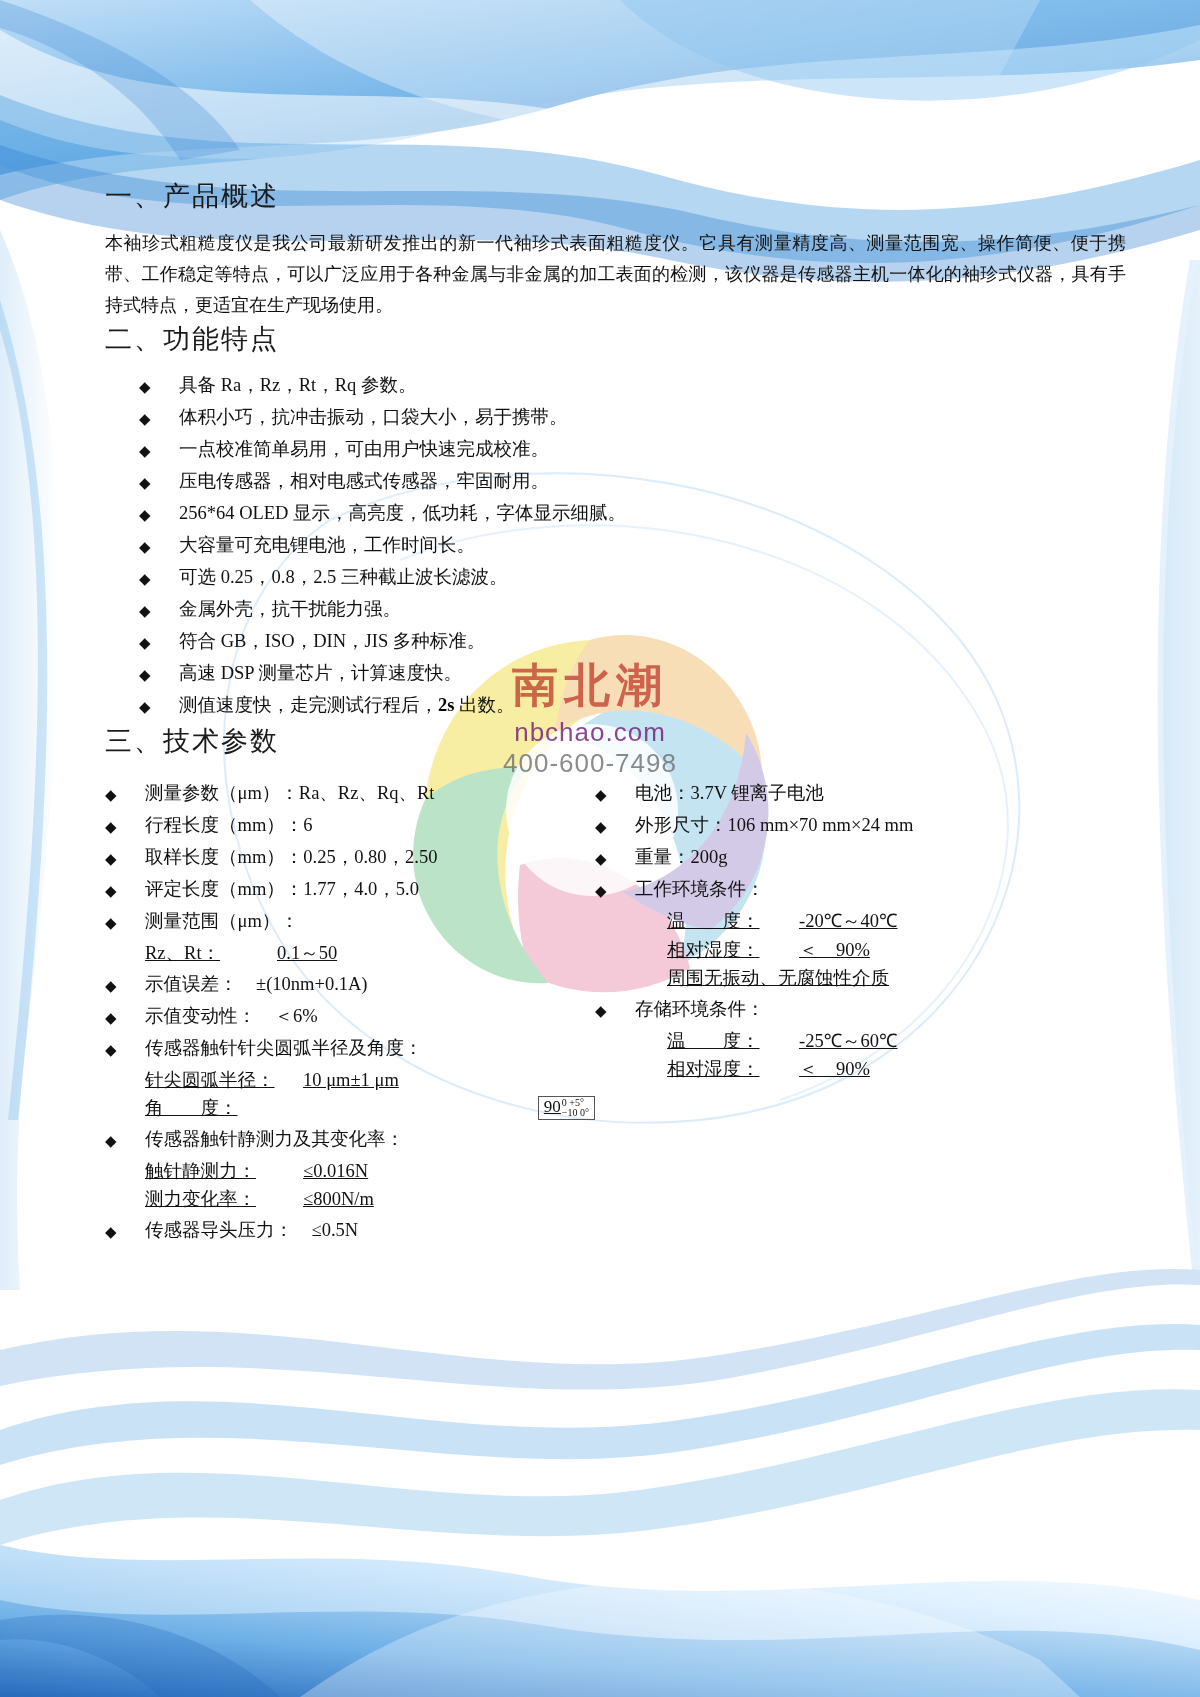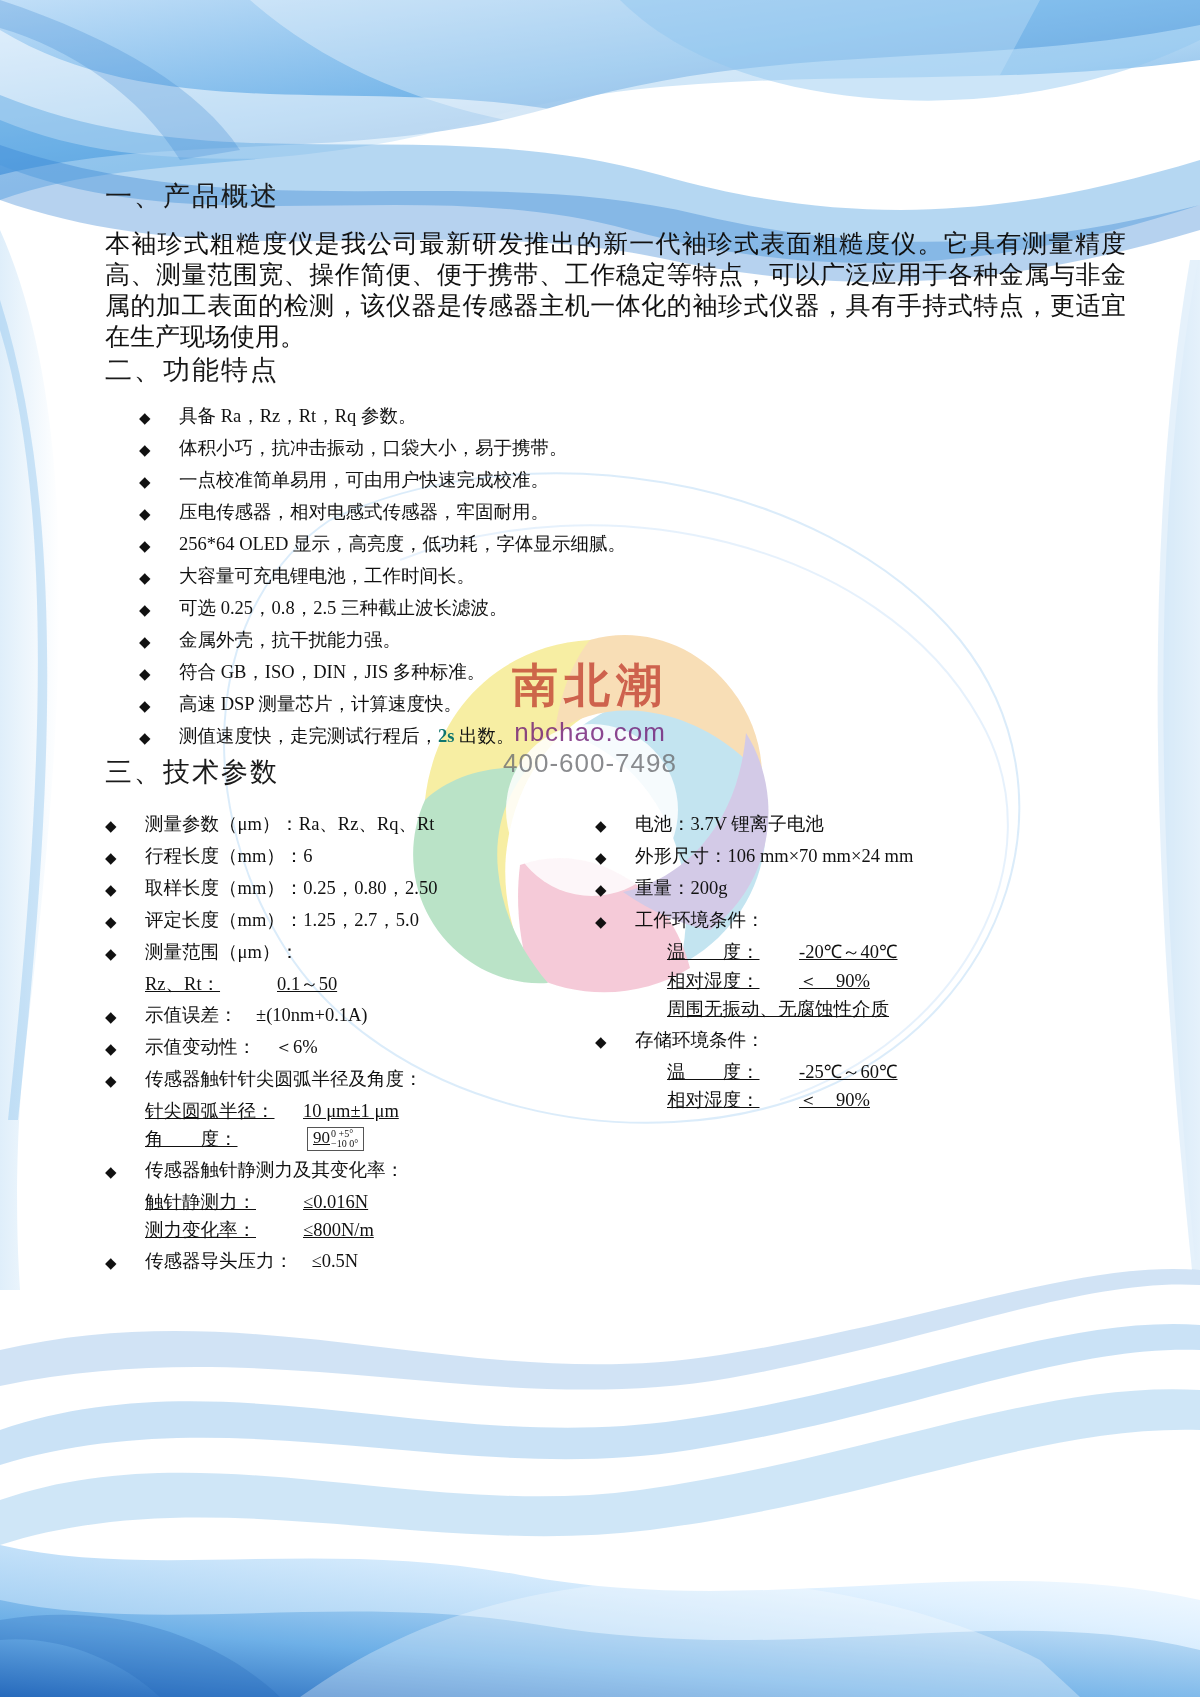--- a/index.html
+++ b/index.html
@@ -81,21 +81,21 @@
     font-size: 27px;
     font-weight: normal;
     color: #1a1a1a;
     margin: 0 0 14px 0;
     letter-spacing: 2px;
   }
   .section-gap { margin-top: 52px; }
 
   p.para {
     font-family: Liberation Serif, serif;
-    font-size: 25px;
+    font-size: 18px;
     line-height: 31px;
     color: #111;
     margin: 0;
     text-align: justify;
     text-justify: inter-ideograph;
   }
 
   ul.bullets {
     list-style: none;
     margin: 6px 0 0 0;
@@ -110,21 +110,21 @@
     margin-bottom: 3.5px;
   }
   ul.bullets li .dia {
     position: absolute;
     left: 0;
     top: 2px;
     font-size: 15px;
     color: #111;
   }
   .hl {
-    color: #0f766e;
+    color: #000000;
     font-weight: bold;
   }
 
   
   .cols {
     display: flex;
     gap: 0px;
     margin-top: 6px;
   }
   .col-left { width: 490px; flex: 0 0 490px; }
@@ -272,38 +272,38 @@
 
   <h2 class="section section-gap">三、技术参数</h2>
 
   <div class="cols">
 
     <div class="col-left">
       <ul class="bullets" style="padding-left:0;">
         <li><span class="dia">◆</span><span>测量参数（μm）：Ra、Rz、Rq、Rt</span></li>
         <li><span class="dia">◆</span><span>行程长度（mm）：6</span></li>
         <li><span class="dia">◆</span><span>取样长度（mm）：0.25，0.80，2.50</span></li>
-        <li><span class="dia">◆</span><span>评定长度（mm）：1.25，2.7，5.0</span></li>
+        <li><span class="dia">◆</span><span>评定长度（mm）：1.77，4.0，5.0</span></li>
         <li><span class="dia">◆</span><span>测量范围（μm）：</span></li>
       </ul>
       <div class="sub kv">
         <span class="k">Rz、Rt：</span>
         <span class="v">0.1～50</span>
       </div>
 
       <ul class="bullets" style="padding-left:0;margin-top:2px;">
         <li><span class="dia">◆</span><span>示值误差：　±(10nm+0.1A)</span></li>
         <li><span class="dia">◆</span><span>示值变动性：　＜6%</span></li>
         <li><span class="dia">◆</span><span>传感器触针针尖圆弧半径及角度：</span></li>
       </ul>
       <div class="sub kv">
         <span class="k w2">针尖圆弧半径：</span>
         <span class="v">10 μm±1 μm</span>
       </div>
-      <div class="sub kv" style="align-items:center;">
+      <div class="sub kv" style="align-items:center;justify-content:space-between;">
         <span class="k w2">角　　度：</span>
         <span class="angle-box">
           <span>90</span><span class="sup-stack">
             <span style="display:block">0 +5°</span>
             <span style="display:block">−10 0°</span>
           </span>
         </span>
       </div>
 
       <ul class="bullets" style="padding-left:0;margin-top:2px;">

